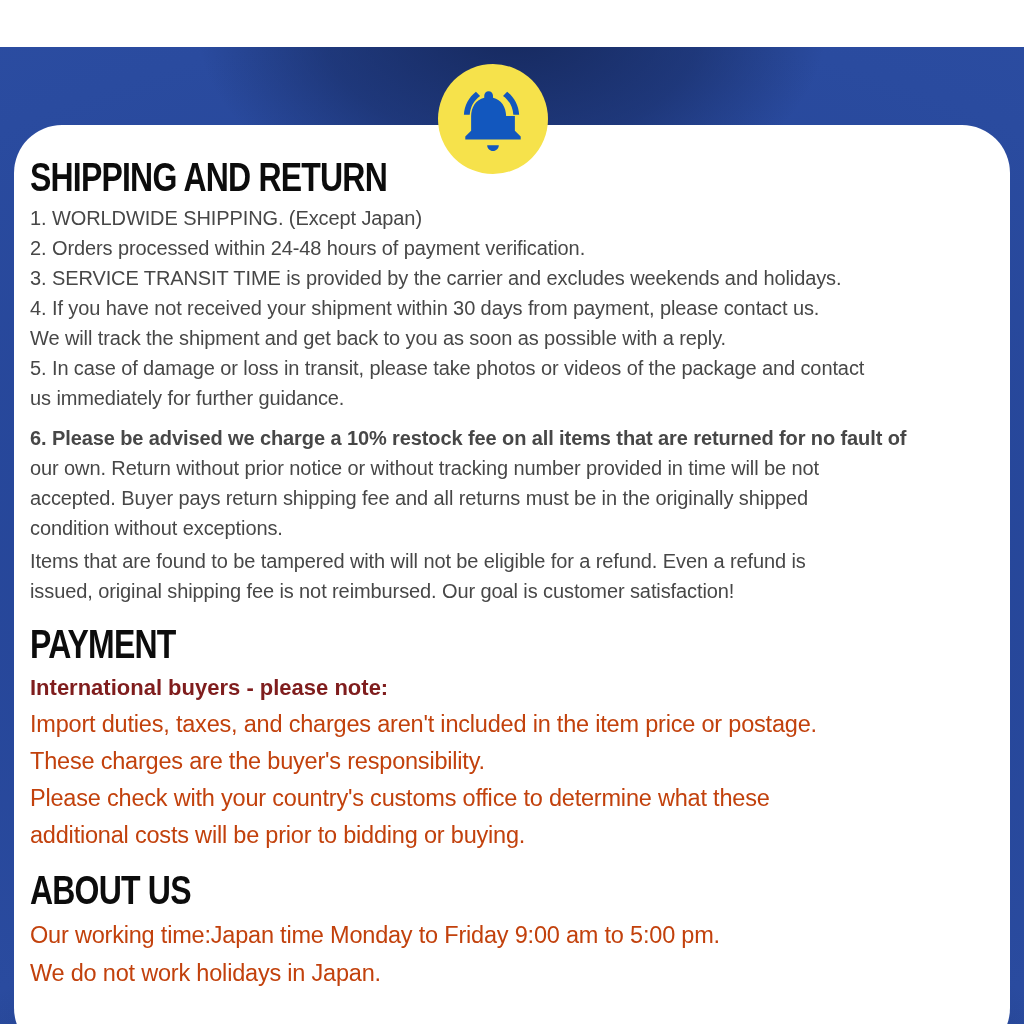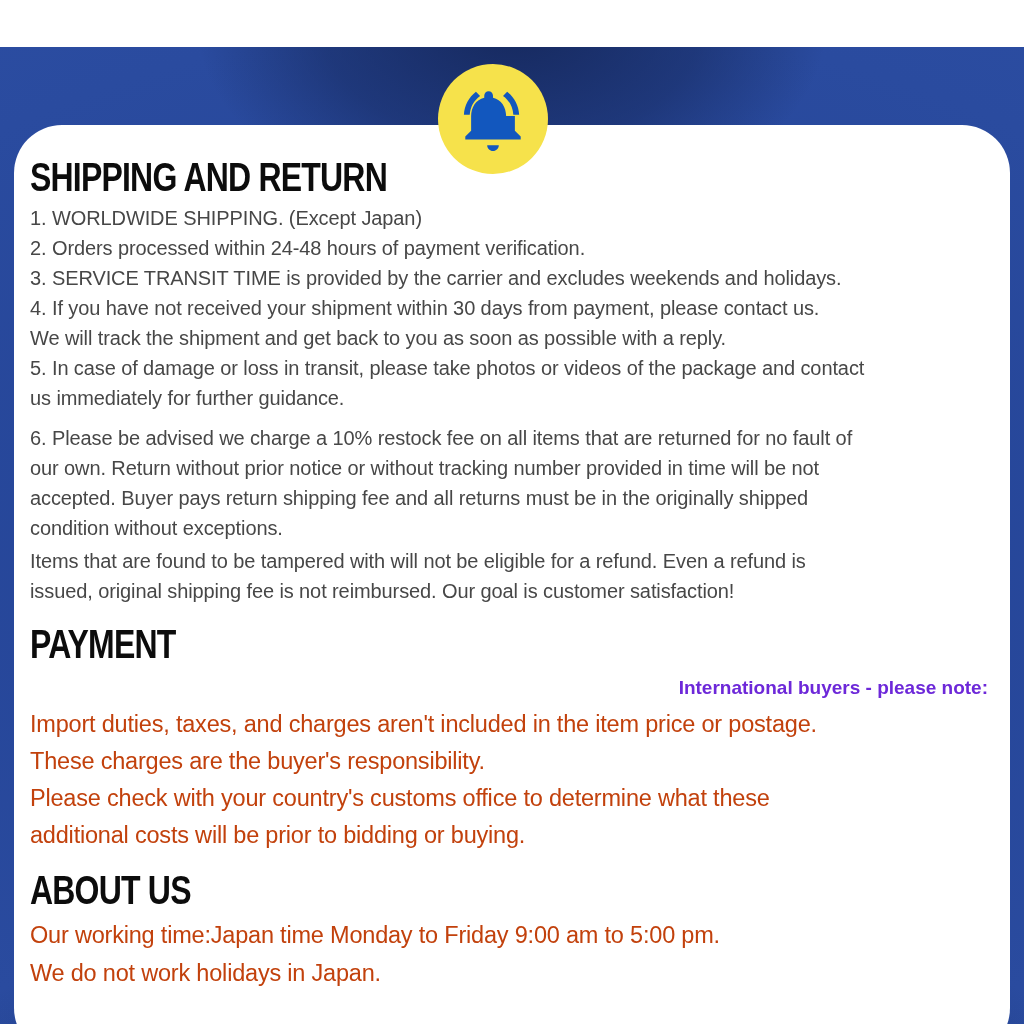--- a/index.html
+++ b/index.html
@@ -49,29 +49,28 @@
   }
   .heading.payment { margin-top: 16px; }
   .heading.about   { margin-top: 14px; }
   .body-shipping .line {
     font-size: 20px;
     line-height: 30px;
     letter-spacing: -0.1px;
     color: #474747;
     white-space: nowrap;
   }
-  .line.para-gap-lg { margin-top: 10px; }
+  .line.para-gap-lg { margin-top: 10px; font-weight: bold; }
   .line.para-gap-sm { margin-top: 3px; }
   .red-note {
-    font-size: 19px;
+    font-size: 22px;
     font-weight: bold;
-    color: #6d28d9;
+    color: #7f1d1d;
     line-height: 36px;
     white-space: nowrap;
-    text-align: right;
   }
   .body-large .line {
     font-size: 23.5px;
     line-height: 37px;
     letter-spacing: -0.2px;
     color: #c2410c;
     white-space: nowrap;
   }
   .body-about .line { line-height: 38px; }
 </style>

